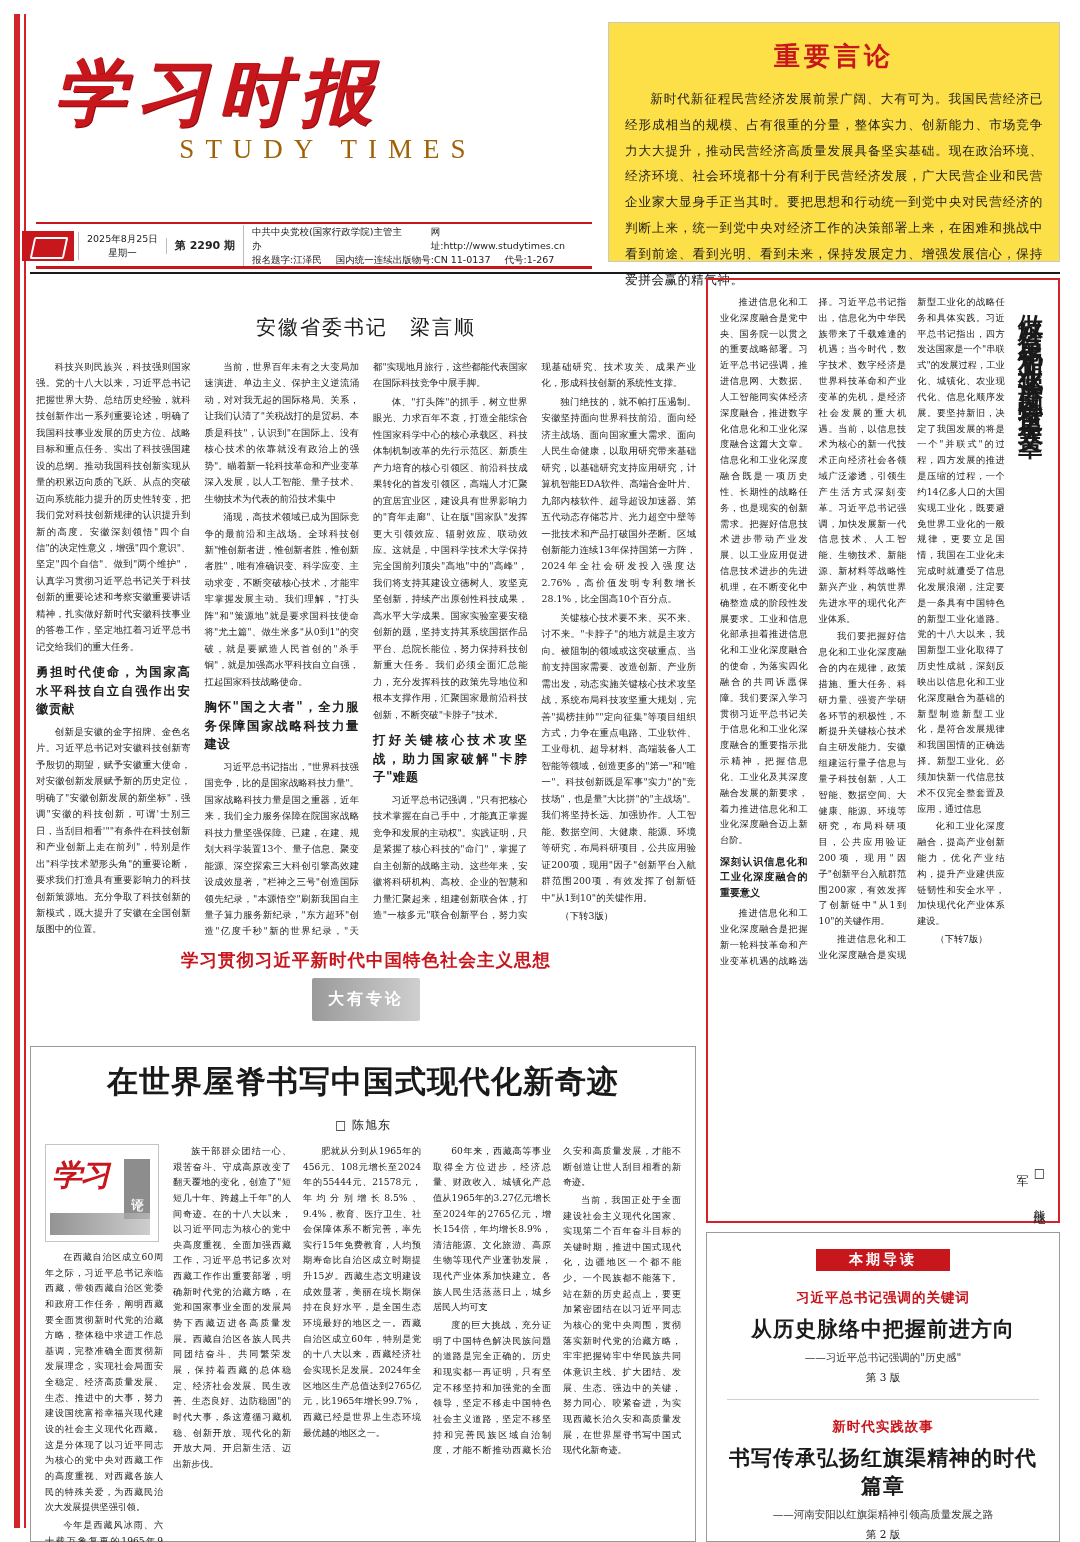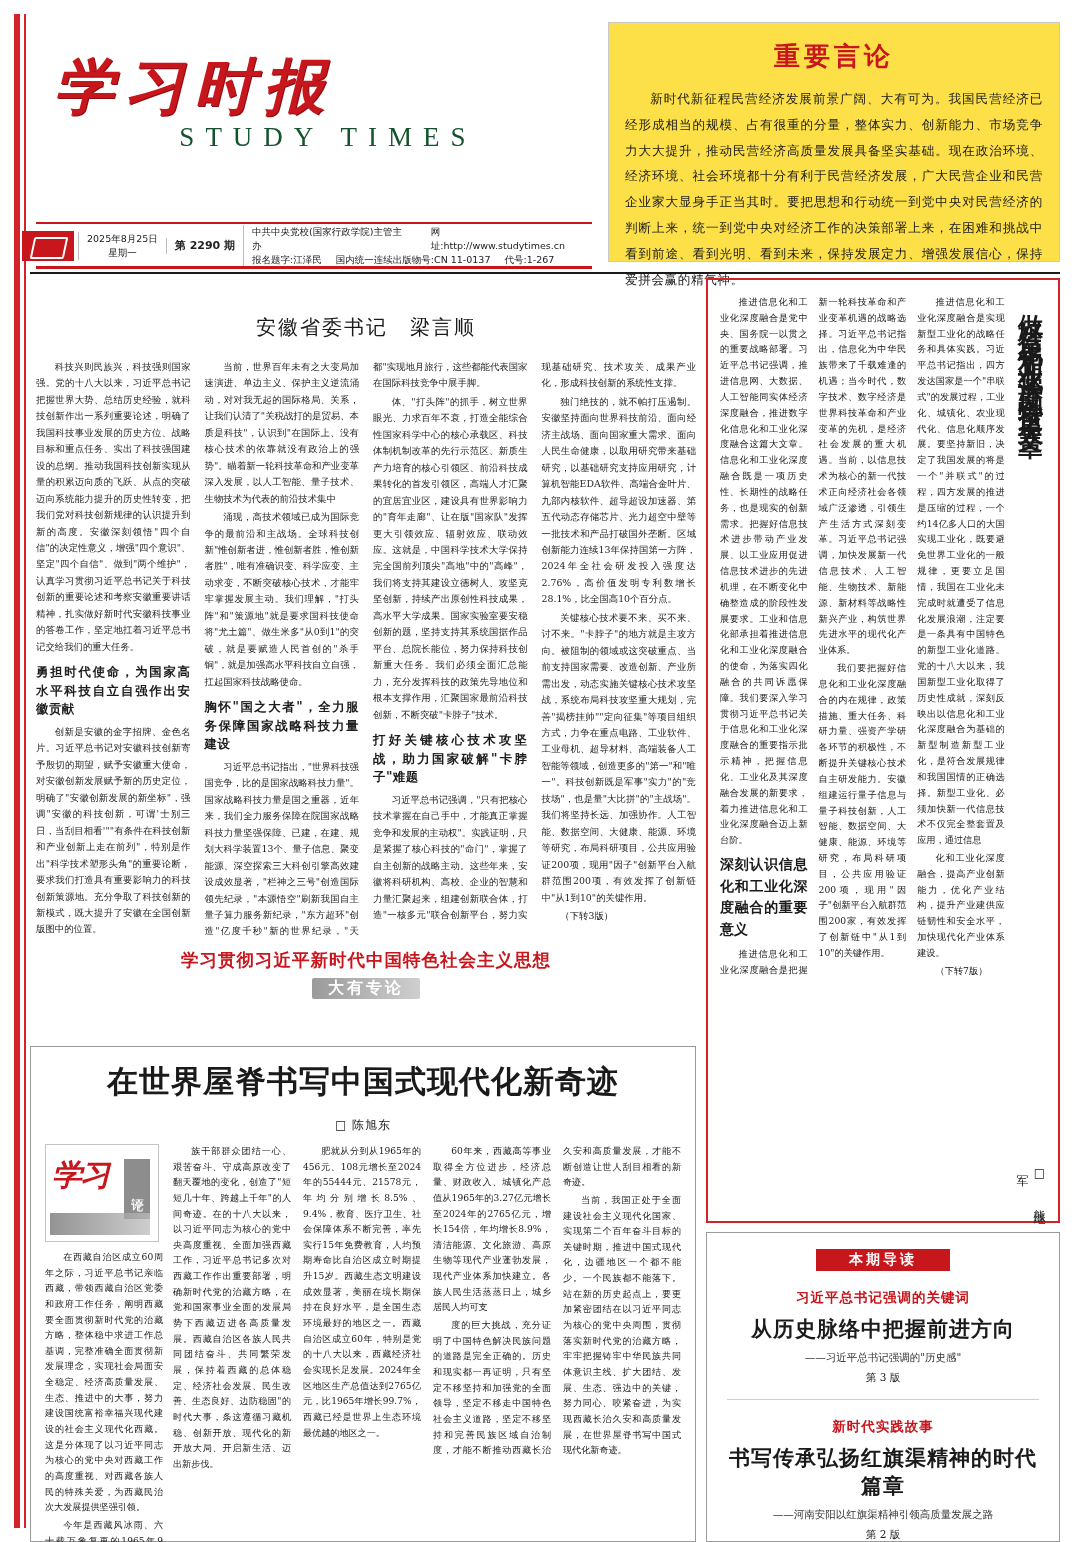--- a/index.html
+++ b/index.html
@@ -5,23 +5,23 @@
   html,body{margin:0;padding:0;background:#fff;}
   body{width:1080px;height:1542px;font-family:"DejaVu Sans","Liberation Sans",sans-serif;color:#1a1a1a;position:relative;overflow:hidden;}
   .page{position:relative;width:1080px;height:1542px;padding:0;box-sizing:border-box;}
 
   
   .left-bar{position:absolute;left:14px;top:14px;width:6px;height:1514px;background:#d2232a;}
   .left-bar2{position:absolute;left:24px;top:14px;width:2px;height:1514px;background:#d2232a;}
 
   
   .masthead{position:absolute;left:36px;top:18px;width:560px;height:250px;}
-  .logo-zh{font-family:"DejaVu Serif","Liberation Serif",serif;font-weight:bold;font-size:60px;letter-spacing:10px;color:#c8161d;line-height:1.0;padding-top:38px;padding-left:18px;
+  .logo-zh{font-family:"DejaVu Serif","Liberation Serif",serif;font-weight:bold;font-size:72px;letter-spacing:10px;color:#c8161d;line-height:1.0;padding-top:38px;padding-left:18px;
            font-style:italic;text-shadow:1px 1px 0 #8c0d12;}
-  .logo-en{font-family:"Liberation Serif",serif;font-size:27px;letter-spacing:11px;color:#14532d;text-align:center;margin-top:6px;padding-left:24px;}
+  .logo-en{font-family:"Liberation Serif",serif;font-size:27px;letter-spacing:11px;color:#a16207;text-align:center;margin-top:6px;padding-left:24px;}
   .mast-rule{position:absolute;left:36px;top:222px;width:556px;height:2px;background:#c8161d;}
   .mast-rule2{position:absolute;left:36px;top:266px;width:556px;height:3px;background:#c8161d;}
   .mast-info{position:absolute;left:20px;top:226px;width:560px;height:40px;display:flex;align-items:center;font-size:9.5px;color:#222;}
   .mi-logo{width:58px;height:38px;position:relative;}
   .mi-logo .sq{position:absolute;left:2px;top:4px;width:52px;height:30px;background:#c8161d;}
   .mi-logo .sq:after{content:"";position:absolute;left:10px;top:6px;width:30px;height:18px;border:2px solid #fff;border-radius:2px;transform:skewX(-12deg);}
   .mi-col{padding:0 8px;line-height:1.45;}
   .mi-col.b{border-left:1px solid #bbb;}
   .mi-date{text-align:center;}
   .mi-issue{font-size:11px;font-weight:bold;}
@@ -38,30 +38,30 @@
   
   .art1{position:absolute;left:36px;top:296px;width:660px;}
   .art1-title{font-family:"DejaVu Serif","Liberation Serif",serif;font-weight:bold;font-size:35px;letter-spacing:1px;text-align:center;line-height:1.25;}
   .art1-sub{text-align:center;font-family:"DejaVu Serif","Liberation Serif",serif;font-size:20px;margin-top:18px;letter-spacing:2px;}
   .art1-cols{margin-top:18px;column-count:4;column-gap:14px;column-rule:none;font-family:"DejaVu Serif","Liberation Serif",serif;font-size:9.4px;line-height:1.75;text-align:justify;color:#1d1d1d;}
   .art1-cols p{margin:0 0 2px 0;text-indent:2em;}
   .art1-cols h4{margin:8px 0 5px;font-size:12.4px;font-weight:bold;line-height:1.5;text-indent:0;letter-spacing:0.5px;}
   .jump{color:#111;}
   .slogan{margin-top:8px;text-align:center;}
   .slogan .s1{color:#c8161d;font-family:"DejaVu Serif","Liberation Serif",serif;font-weight:bold;font-size:17.5px;letter-spacing:1px;}
-  .slogan .s2{display:inline-block;margin-top:6px;background:#b9b9b9;color:#fff;font-family:"DejaVu Serif","Liberation Serif",serif;font-weight:bold;font-size:16px;padding:0 16px;letter-spacing:3px;
+  .slogan .s2{display:inline-block;margin-top:6px;background:#b9b9b9;color:#fff;font-family:"DejaVu Serif","Liberation Serif",serif;font-weight:bold;font-size:16px;padding:11px 16px;letter-spacing:3px;
       background:linear-gradient(90deg,#9a9a9a,#cfcfcf);border-radius:2px;}
 
   
   .art2{position:absolute;left:706px;top:278px;width:354px;height:945px;border:2px solid #d2232a;box-sizing:border-box;padding:14px 12px;display:flex;flex-direction:row-reverse;gap:10px;}
   .v-title{writing-mode:vertical-rl;text-orientation:upright;font-family:"DejaVu Serif","Liberation Serif",serif;font-weight:bold;font-size:25px;letter-spacing:7px;line-height:1.25;height:100%;}
   .v-author{writing-mode:vertical-rl;text-orientation:upright;font-family:"DejaVu Serif","Liberation Serif",serif;font-size:12px;letter-spacing:3px;margin-top:8px;}
   .art2-body{flex:1;column-count:3;column-gap:11px;font-family:"DejaVu Serif","Liberation Serif",serif;font-size:9.2px;line-height:1.72;text-align:justify;}
   .art2-body p{margin:0 0 2px;text-indent:2em;}
-  .art2-body h4{margin:6px 0 5px;font-size:14px;font-weight:bold;line-height:1.55;text-indent:0;}
+  .art2-body h4{margin:6px 0 5px;font-size:10px;font-weight:bold;line-height:1.55;text-indent:0;}
   .art2-col-head{display:flex;flex-direction:column;align-items:center;}
 
   
   .art3{position:absolute;left:30px;top:1046px;width:666px;height:496px;border:1px solid #9a9a9a;box-sizing:border-box;padding:14px 14px 6px;}
   .art3-title{font-family:"DejaVu Serif","Liberation Serif",serif;font-weight:bold;font-size:31px;text-align:center;letter-spacing:1px;}
   .art3-author{text-align:center;font-family:"DejaVu Serif","Liberation Serif",serif;font-size:12px;margin-top:14px;letter-spacing:1px;}
   .art3-wrap{margin-top:10px;display:flex;gap:10px;}
   .seal{width:118px;flex:0 0 118px;}
   .seal-box{width:112px;height:96px;border:1px solid #c4c4c4;position:relative;background:#fff;}
   .seal-zh{position:absolute;left:6px;top:10px;font-family:"DejaVu Serif","Liberation Serif",serif;font-weight:bold;font-size:30px;color:#c8161d;font-style:italic;letter-spacing:-2px;}

